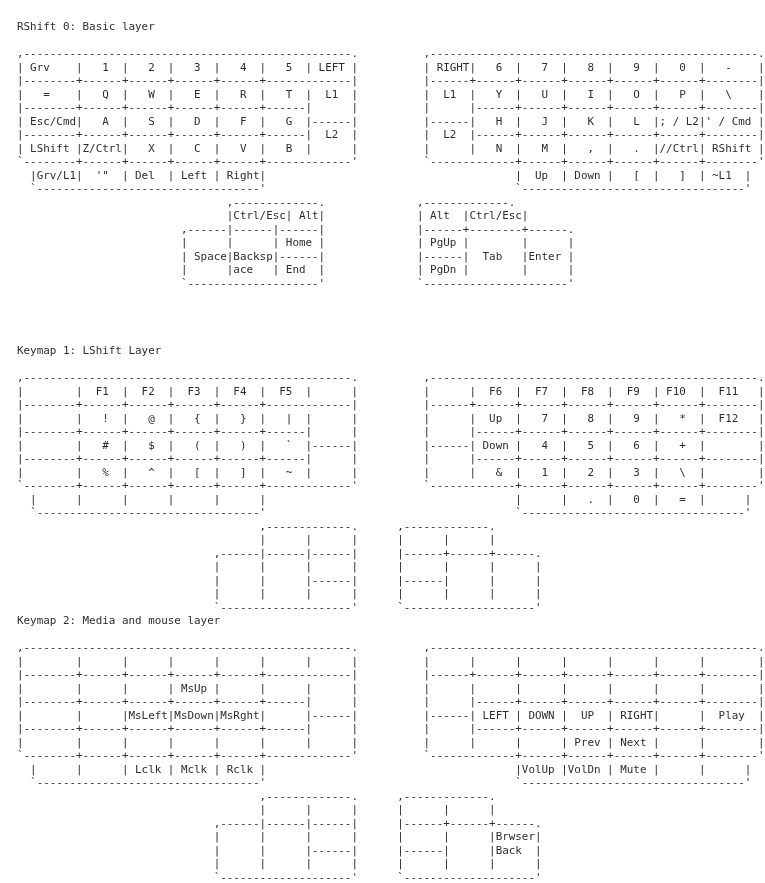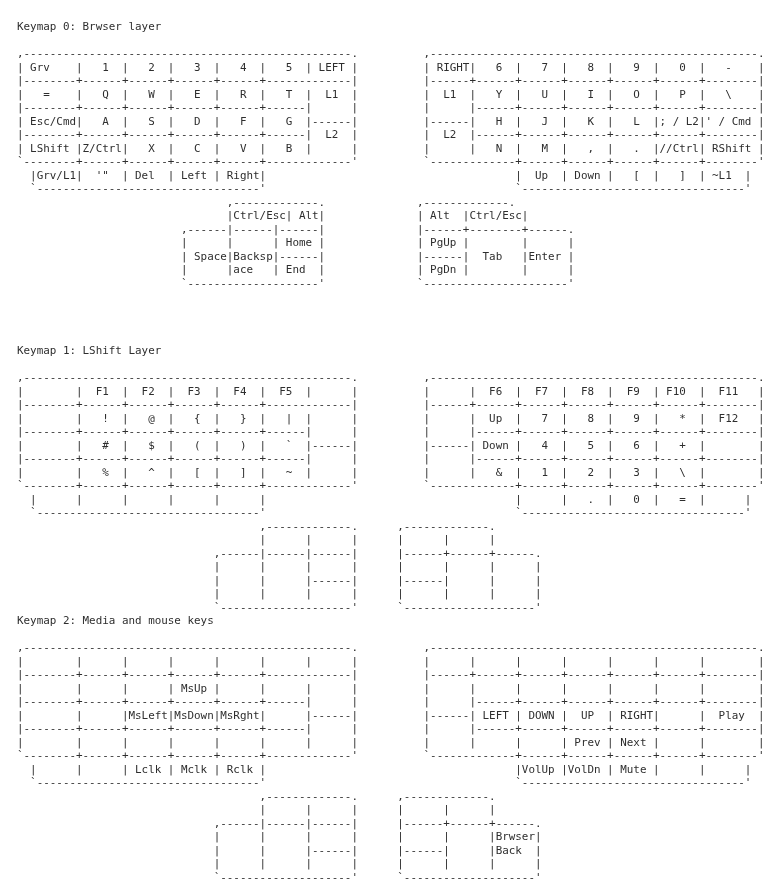--- a/index.html
+++ b/index.html
@@ -25,21 +25,21 @@
   .km-section { display: block; }
   #km1 { margin-top: 54px; }
   #km2 { margin-top: 0; }
 </style>
 </head>
 <body>
 
 <main>
 
   <section id="km0" class="km-section">
-    <pre class="km-title">Keymap 0: Brwser layer</pre>
+    <pre class="km-title">RShift 0: Basic layer</pre>
     <pre class="km-art">,--------------------------------------------------.          ,--------------------------------------------------.
 | Grv    |   1  |   2  |   3  |   4  |   5  | LEFT |          | RIGHT|   6  |   7  |   8  |   9  |   0  |   -    |
 |--------+------+------+------+------+-------------|          |------+------+------+------+------+------+--------|
 |   =    |   Q  |   W  |   E  |   R  |   T  |  L1  |          |  L1  |   Y  |   U  |   I  |   O  |   P  |   \    |
 |--------+------+------+------+------+------|      |          |      |------+------+------+------+------+--------|
 | Esc/Cmd|   A  |   S  |   D  |   F  |   G  |------|          |------|   H  |   J  |   K  |   L  |; / L2|' / Cmd |
 |--------+------+------+------+------+------|  L2  |          |  L2  |------+------+------+------+------+--------|
 | LShift |Z/Ctrl|   X  |   C  |   V  |   B  |      |          |      |   N  |   M  |   ,  |   .  |//Ctrl| RShift |
 `--------+------+------+------+------+-------------'          `-------------+------+------+------+------+--------'
   |Grv/L1|  '"  | Del  | Left | Right|                                      |  Up  | Down |   [  |   ]  | ~L1  |
@@ -69,21 +69,21 @@
                                      ,-------------.      ,-------------.
                                      |      |      |      |      |      |
                               ,------|------|------|      |------+------+------.
                               |      |      |      |      |      |      |      |
                               |      |      |------|      |------|      |      |
                               |      |      |      |      |      |      |      |
                               `--------------------'      `--------------------'</pre>
   </section>
 
   <section id="km2" class="km-section">
-    <pre class="km-title">Keymap 2: Media and mouse keys</pre>
+    <pre class="km-title">Keymap 2: Media and mouse layer</pre>
     <pre class="km-art">,--------------------------------------------------.          ,--------------------------------------------------.
 |        |      |      |      |      |      |      |          |      |      |      |      |      |      |        |
 |--------+------+------+------+------+-------------|          |------+------+------+------+------+------+--------|
 |        |      |      | MsUp |      |      |      |          |      |      |      |      |      |      |        |
 |--------+------+------+------+------+------|      |          |      |------+------+------+------+------+--------|
 |        |      |MsLeft|MsDown|MsRght|      |------|          |------| LEFT | DOWN |  UP  | RIGHT|      |  Play  |
 |--------+------+------+------+------+------|      |          |      |------+------+------+------+------+--------|
 |        |      |      |      |      |      |      |          |      |      |      | Prev | Next |      |        |
 `--------+------+------+------+------+-------------'          `-------------+------+------+------+------+--------'
   |      |      | Lclk | Mclk | Rclk |                                      |VolUp |VolDn | Mute |      |      |

